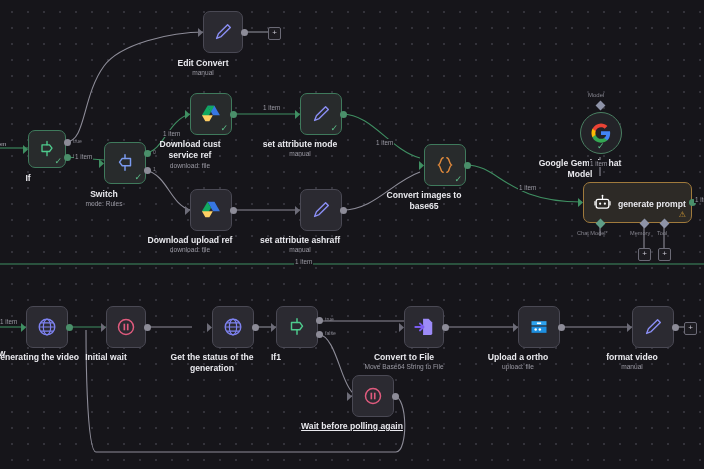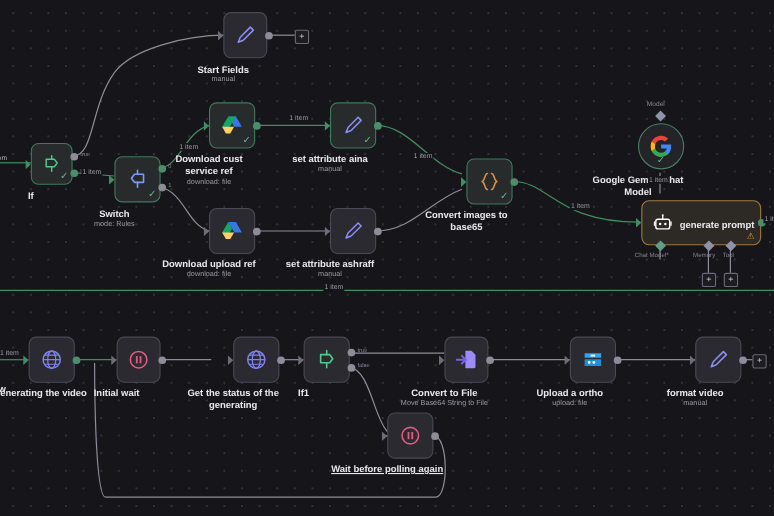--- a/index.html
+++ b/index.html
@@ -177,21 +177,21 @@
   </div>
 
   <div class="node" style="left:203px;top:11px;">
     <div class="nbox" style="width:40px;height:42px;">
       <svg class="svgicon" width="22" height="22" viewBox="0 0 24 24">
         <path d="M5 19 L7 14 L17 4 l3 3 L10 17 z" stroke="#8b8ff5" stroke-width="1.5" fill="none" stroke-linejoin="round"></path>
       </svg>
     </div>
     <div class="inport" style="left:-5px;top:17px;"></div>
     <div class="port" style="left:38px;top:18px;"></div>
-    <div class="nlabel" style="top:47px;width:80px;">Start Fields</div>
+    <div class="nlabel" style="top:47px;width:80px;">Edit Convert</div>
     <div class="nsub" style="top:58px;">manual</div>
   </div>
   <div class="plusbtn" style="left:268px;top:27px;">+</div>
 
   <div class="node" style="left:190px;top:93px;">
     <div class="nbox green" style="width:42px;height:42px;">
       <svg class="svgicon" width="22" height="20" viewBox="0 0 24 22">
         <path d="M8.2 2 h7.6 l6 10.4 h-7.6 z" fill="#3777e3"></path>
         <path d="M2 12.4 L8.2 2 l3.8 6.6 L8.2 15.2 z" fill="#11a861"></path>
         <path d="M2 12.4 h12 l-3.8 6.6 H5.8 z" fill="#ffcf63"></path>
@@ -209,21 +209,21 @@
 
   <div class="node" style="left:300px;top:93px;">
     <div class="nbox green" style="width:42px;height:42px;">
       <svg class="svgicon" width="22" height="22" viewBox="0 0 24 24">
         <path d="M5 19 L7 14 L17 4 l3 3 L10 17 z" stroke="#8b8ff5" stroke-width="1.5" fill="none" stroke-linejoin="round"></path>
       </svg>
       <span class="tick" style="right:3px;bottom:1px;">✓</span>
     </div>
     <div class="inport green" style="left:-5px;top:17px;"></div>
     <div class="port green" style="left:40px;top:18px;"></div>
-    <div class="nlabel" style="top:46px;width:90px;">set attribute aina</div>
+    <div class="nlabel" style="top:46px;width:90px;">set attribute mode</div>
     <div class="nsub" style="top:57px;">manual</div>
   </div>
 
   <div class="node" style="left:190px;top:189px;">
     <div class="nbox" style="width:42px;height:42px;">
       <svg class="svgicon" width="22" height="20" viewBox="0 0 24 22">
         <path d="M8.2 2 h7.6 l6 10.4 h-7.6 z" fill="#3777e3"></path>
         <path d="M2 12.4 L8.2 2 l3.8 6.6 L8.2 15.2 z" fill="#11a861"></path>
         <path d="M2 12.4 h12 l-3.8 6.6 H5.8 z" fill="#ffcf63"></path>
       </svg>
@@ -328,21 +328,21 @@
   <div class="node" style="left:212px;top:306px;">
     <div class="nbox" style="width:42px;height:42px;">
       <svg class="svgicon" width="22" height="22" viewBox="0 0 24 24">
         <circle cx="12" cy="12" r="8.5" stroke="#7e82f0" stroke-width="1.5" fill="none"></circle>
         <ellipse cx="12" cy="12" rx="4" ry="8.5" stroke="#7e82f0" stroke-width="1.3" fill="none"></ellipse>
         <path d="M3.5 12 h17 M5 7.5 h14 M5 16.5 h14" stroke="#7e82f0" stroke-width="1.2"></path>
       </svg>
     </div>
     <div class="inport" style="left:-5px;top:17px;"></div>
     <div class="port" style="left:40px;top:18px;"></div>
-    <div class="nlabel" style="top:46px;width:104px;">Get the status of the generating</div>
+    <div class="nlabel" style="top:46px;width:104px;">Get the status of the generation</div>
   </div>
 
   <div class="node" style="left:276px;top:306px;">
     <div class="nbox" style="width:42px;height:42px;">
       <svg class="svgicon" width="22" height="22" viewBox="0 0 24 24">
         <path d="M12 3 v4 M12 15 v5" stroke="#4ecb8d" stroke-width="1.6" fill="none" stroke-linecap="round"></path>
         <path d="M6 7 h9 l3 4 l-3 4 H6 z" stroke="#4ecb8d" stroke-width="1.6" fill="none" stroke-linejoin="round"></path>
       </svg>
     </div>
     <div class="inport" style="left:-5px;top:17px;"></div>

